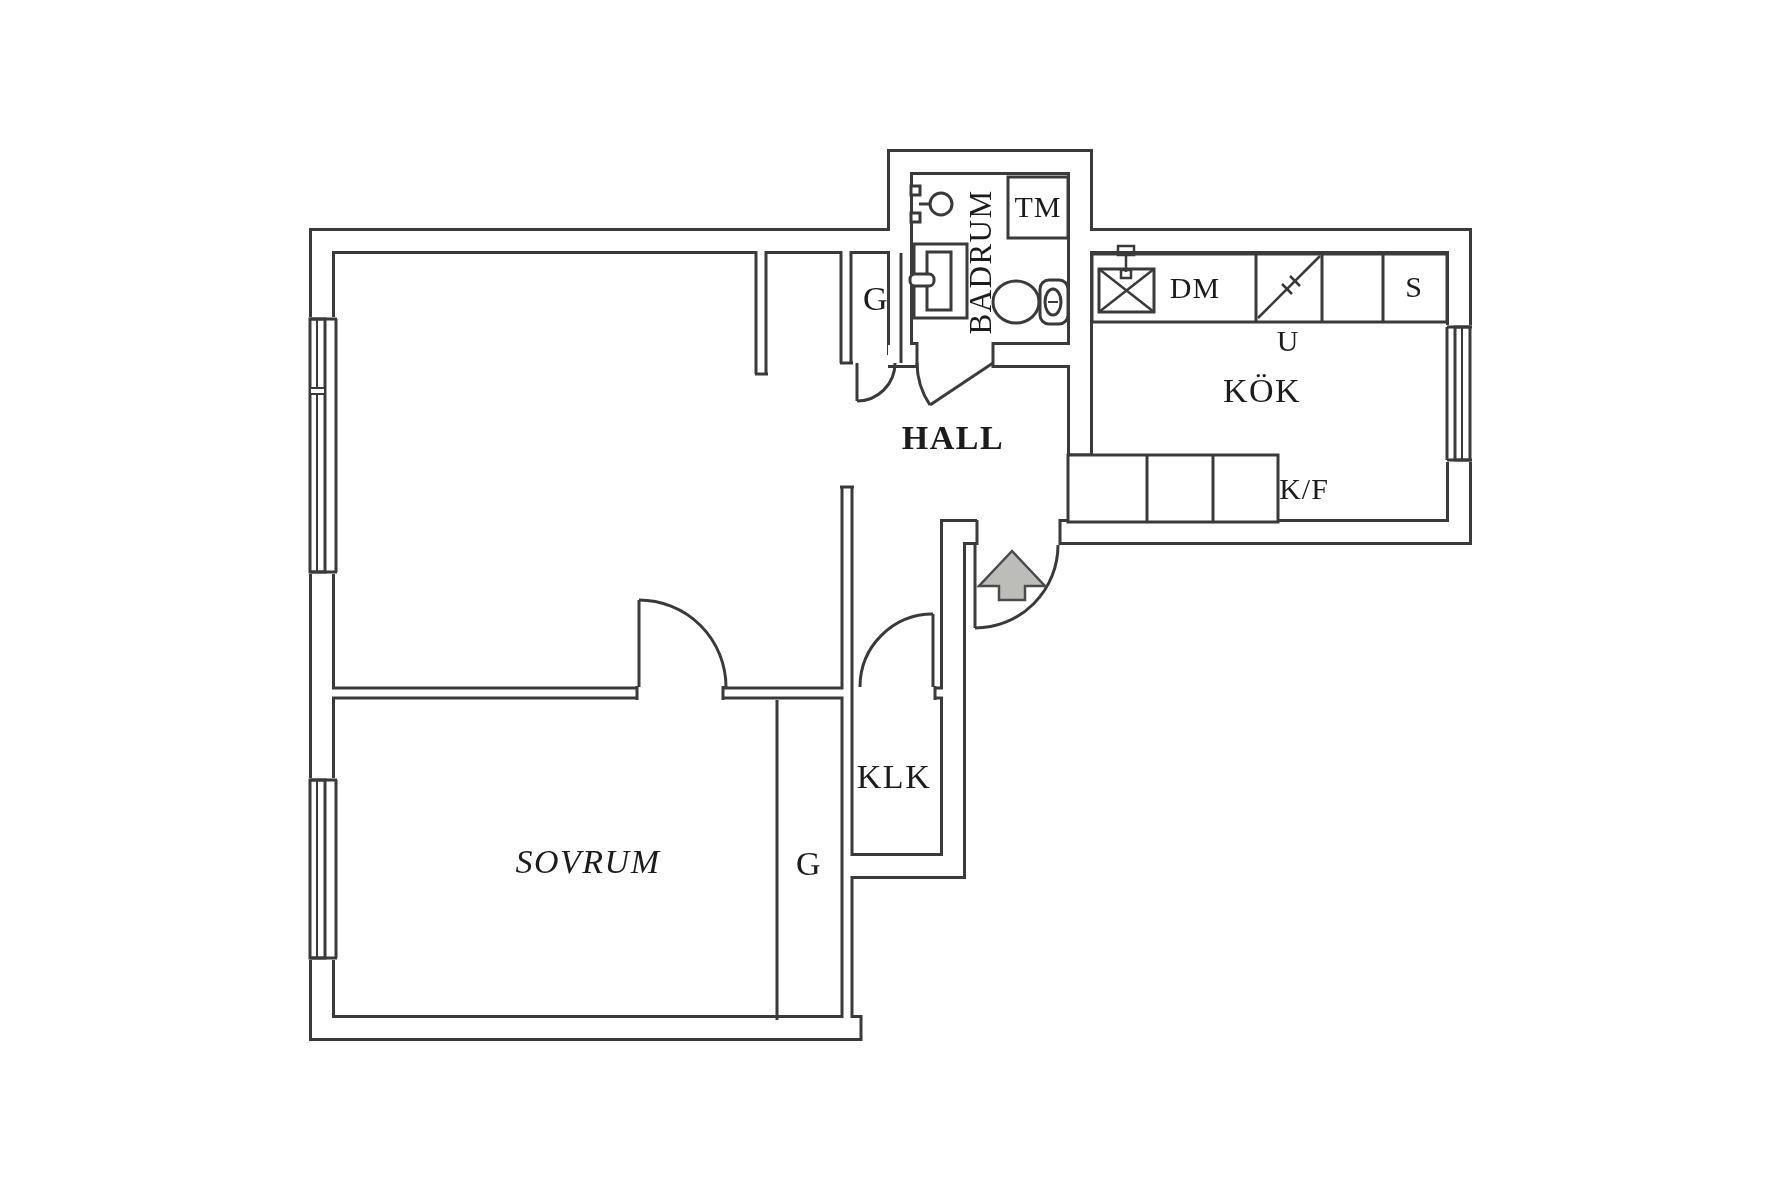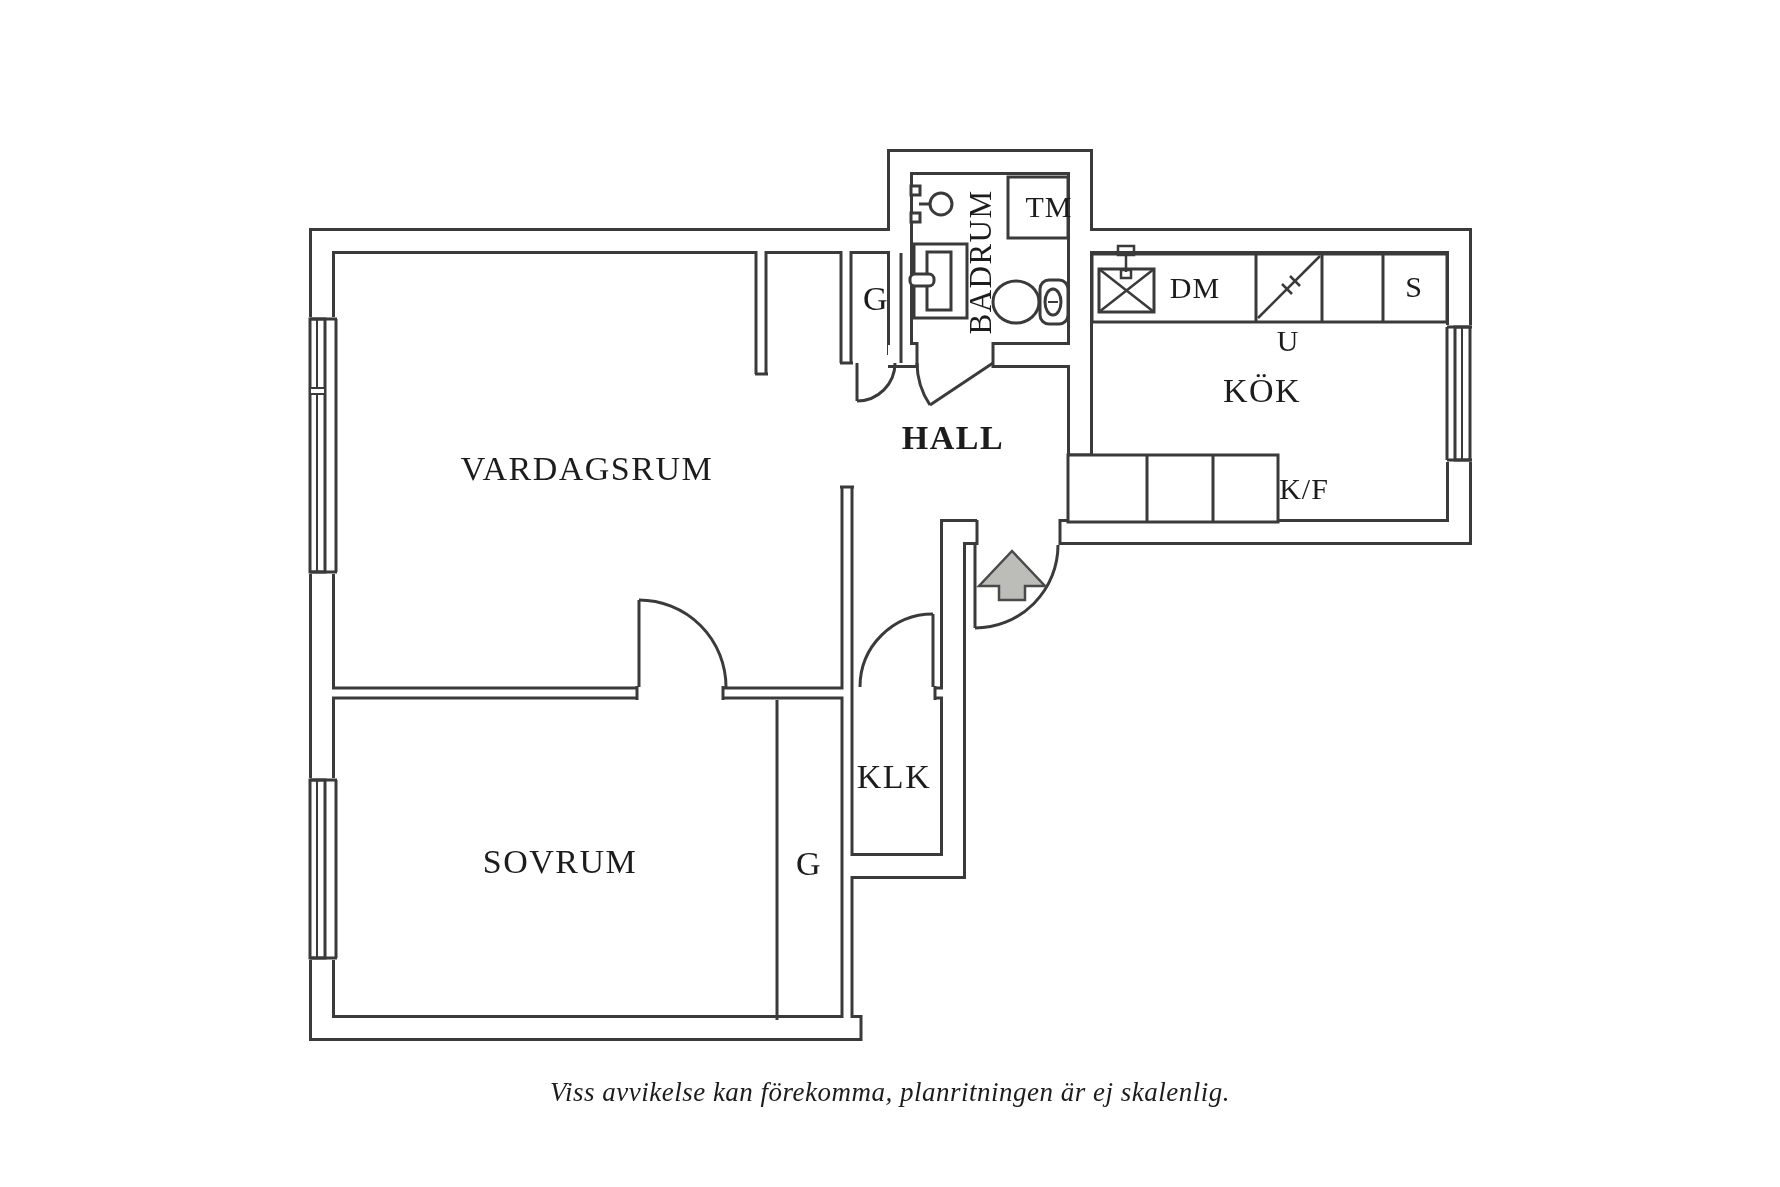--- a/index.html
+++ b/index.html
@@ -188,29 +188,27 @@
       </g>
       <g>
         <rect x="1068" y="455" width="210" height="67" fill="#ffffff"></rect>
         <path d="M 1147 455 L 1147 522 M 1213 455 L 1213 522"></path>
       </g>
     </g>
 
     <polygon points="1012,551 1045,586 1025,586 1025,600 999,600 999,586 979,586" fill="#bcbcb9" stroke="#4a4a4a" stroke-width="2.5"></polygon>
   </svg>
 
-  <div class="lbl" style="left:587px;top:469px;">VARDAGSRUM</div>
-  <div class="lbl" style="left:560px;top:862px;">SOVRUM</div>
+  <div class="lbl" style="left:588px;top:862px;font-style:italic;">SOVRUM</div>
   <div class="lbl" style="left:953px;top:438px;font-weight:bold;">HALL</div>
   <div class="lbl" style="left:1262px;top:391px;text-align:right;">KÖK</div>
   <div class="lbl" style="left:894px;top:777px;text-align:right;">KLK</div>
   <div class="lbl vertical" style="left:981px;top:262px;">BADRUM</div>
   <div class="lbl" style="left:876px;top:299px;">G</div>
   <div class="lbl" style="left:809px;top:864px;">G</div>
 
-  <div class="lbl small" style="left:1038px;top:207px;margin-left:11px;">TM</div>
+  <div class="lbl small" style="left:1038px;top:207px;">TM</div>
   <div class="lbl small" style="left:1195px;top:288px;">DM</div>
   <div class="lbl small" style="left:1288px;top:341px;">U</div>
   <div class="lbl small" style="left:1414px;top:287px;">S</div>
   <div class="lbl small" style="left:1304px;top:489px;">K/F</div>
 
-  <div class="caption" style="left:890px;top:1092px;">Viss avvikelse kan förekomma, planritningen är ej skalenlig.</div>
 </div>
 
 </body></html>

